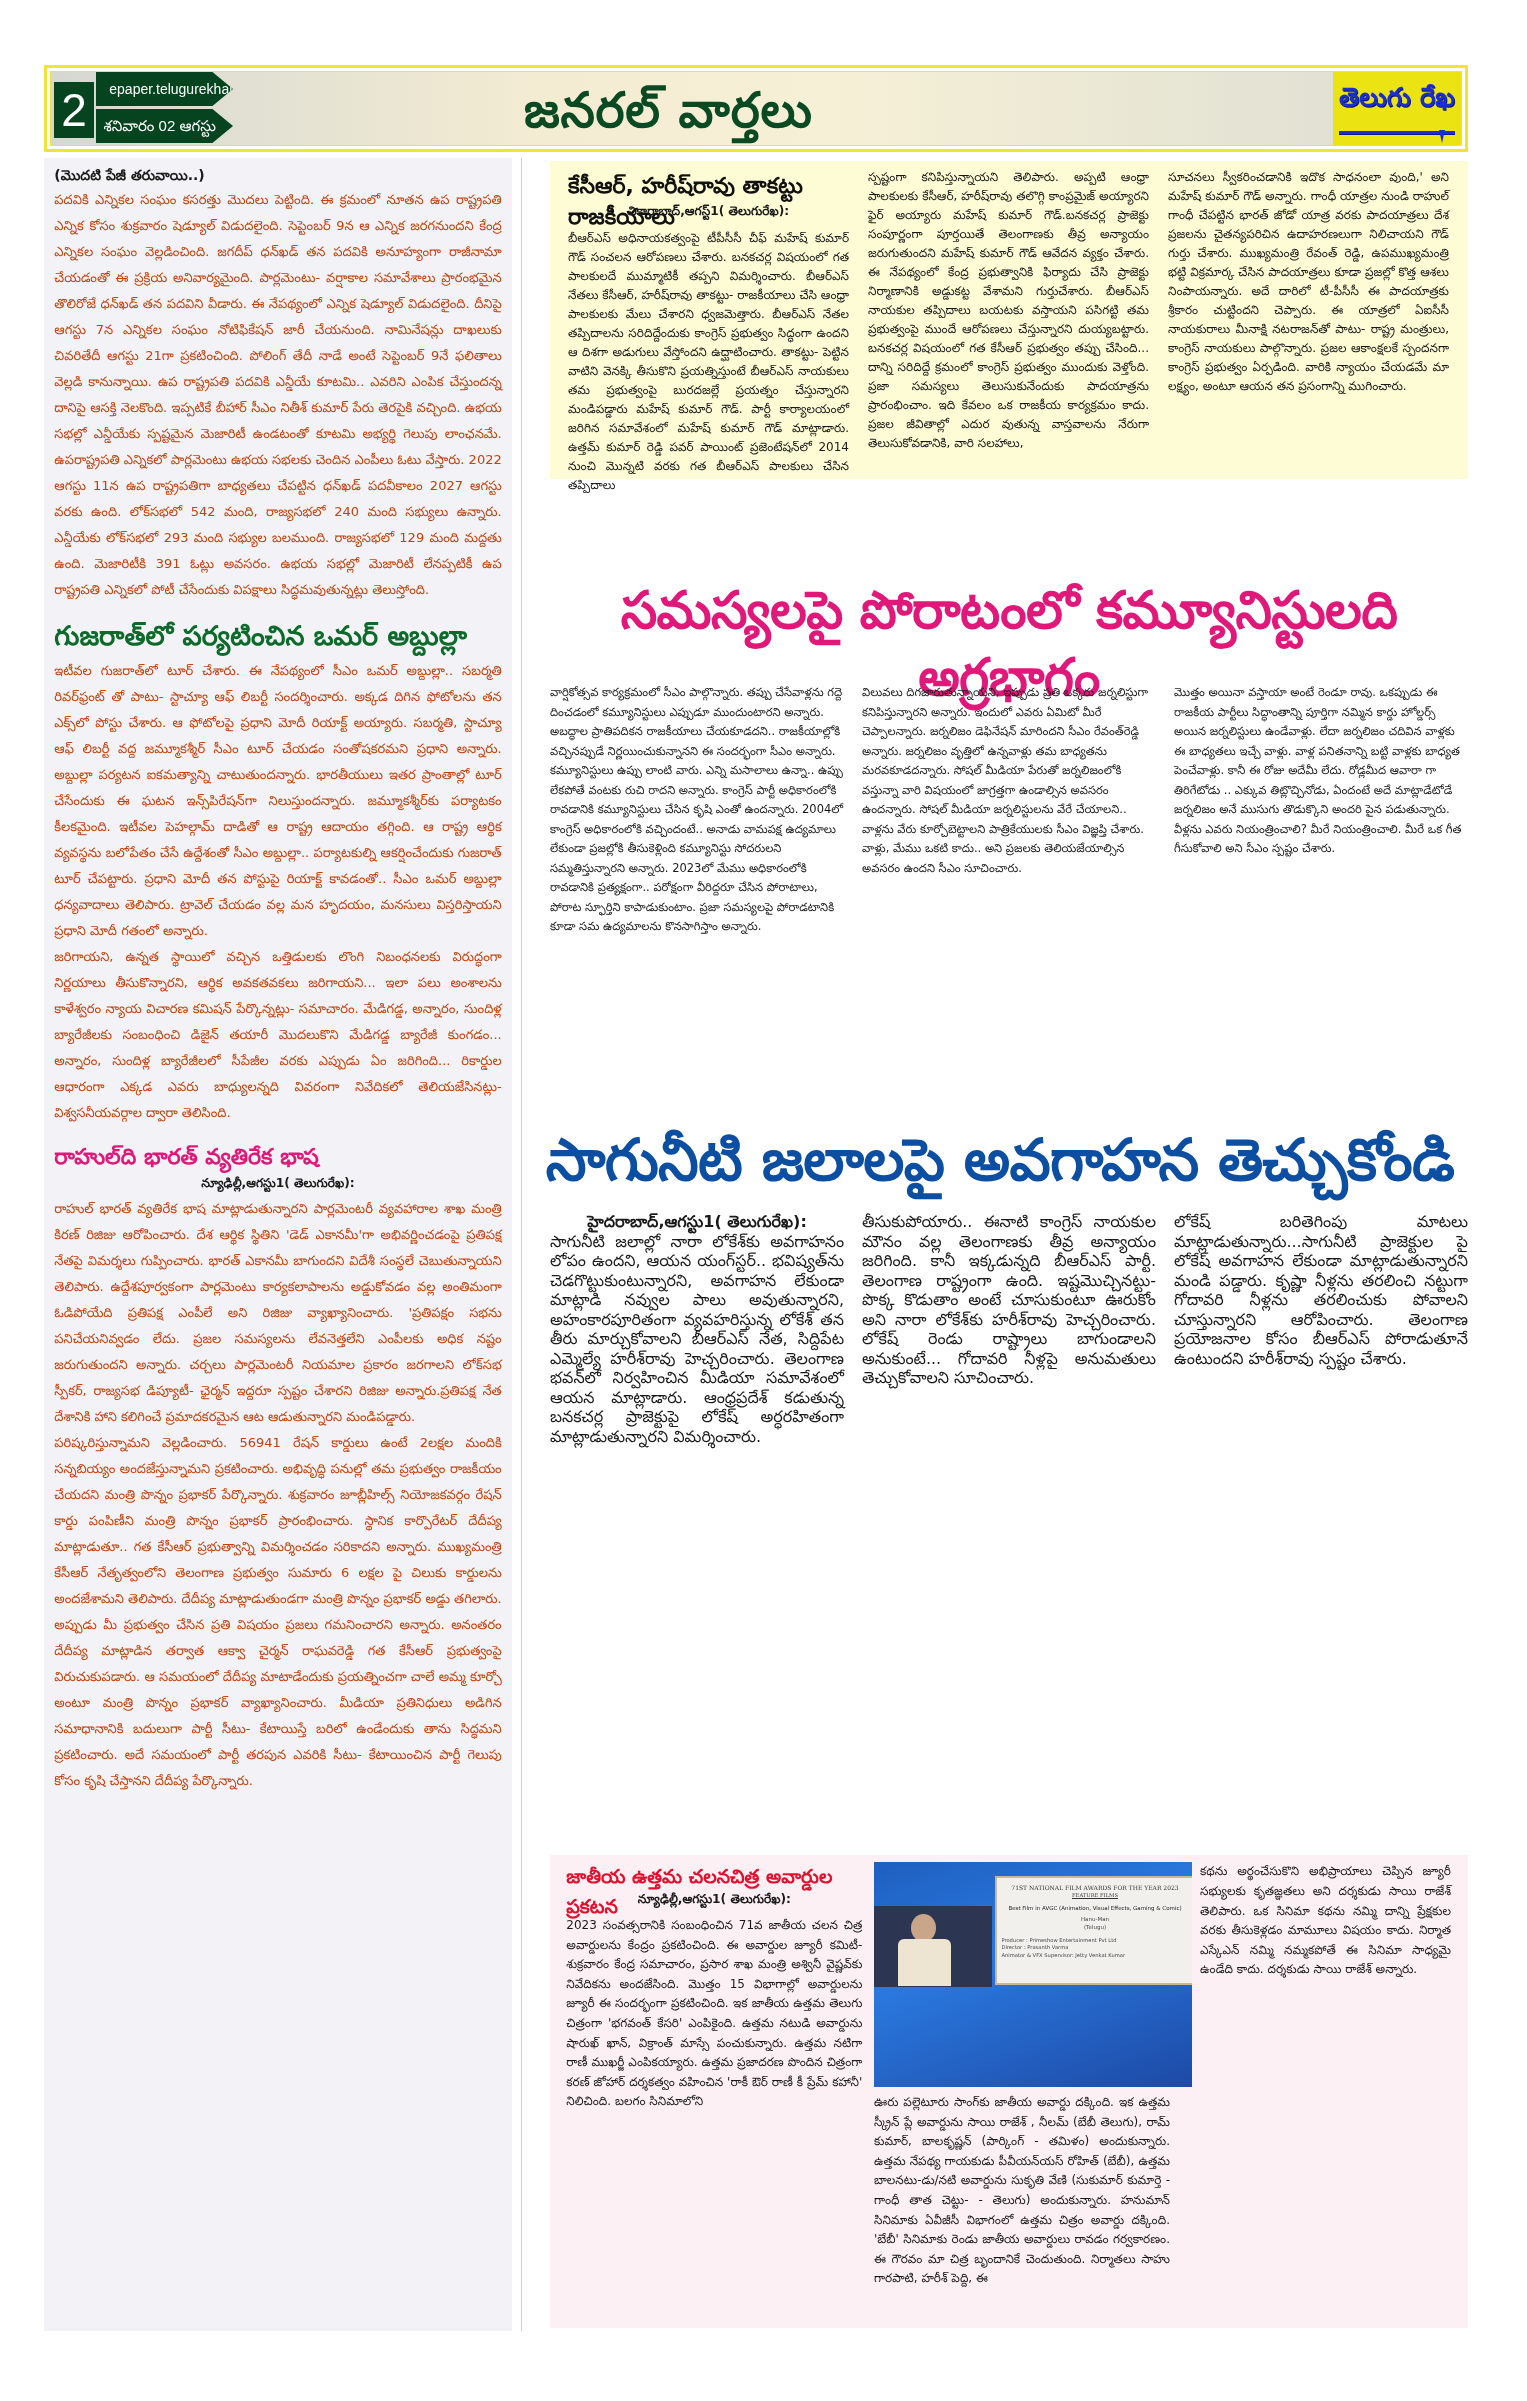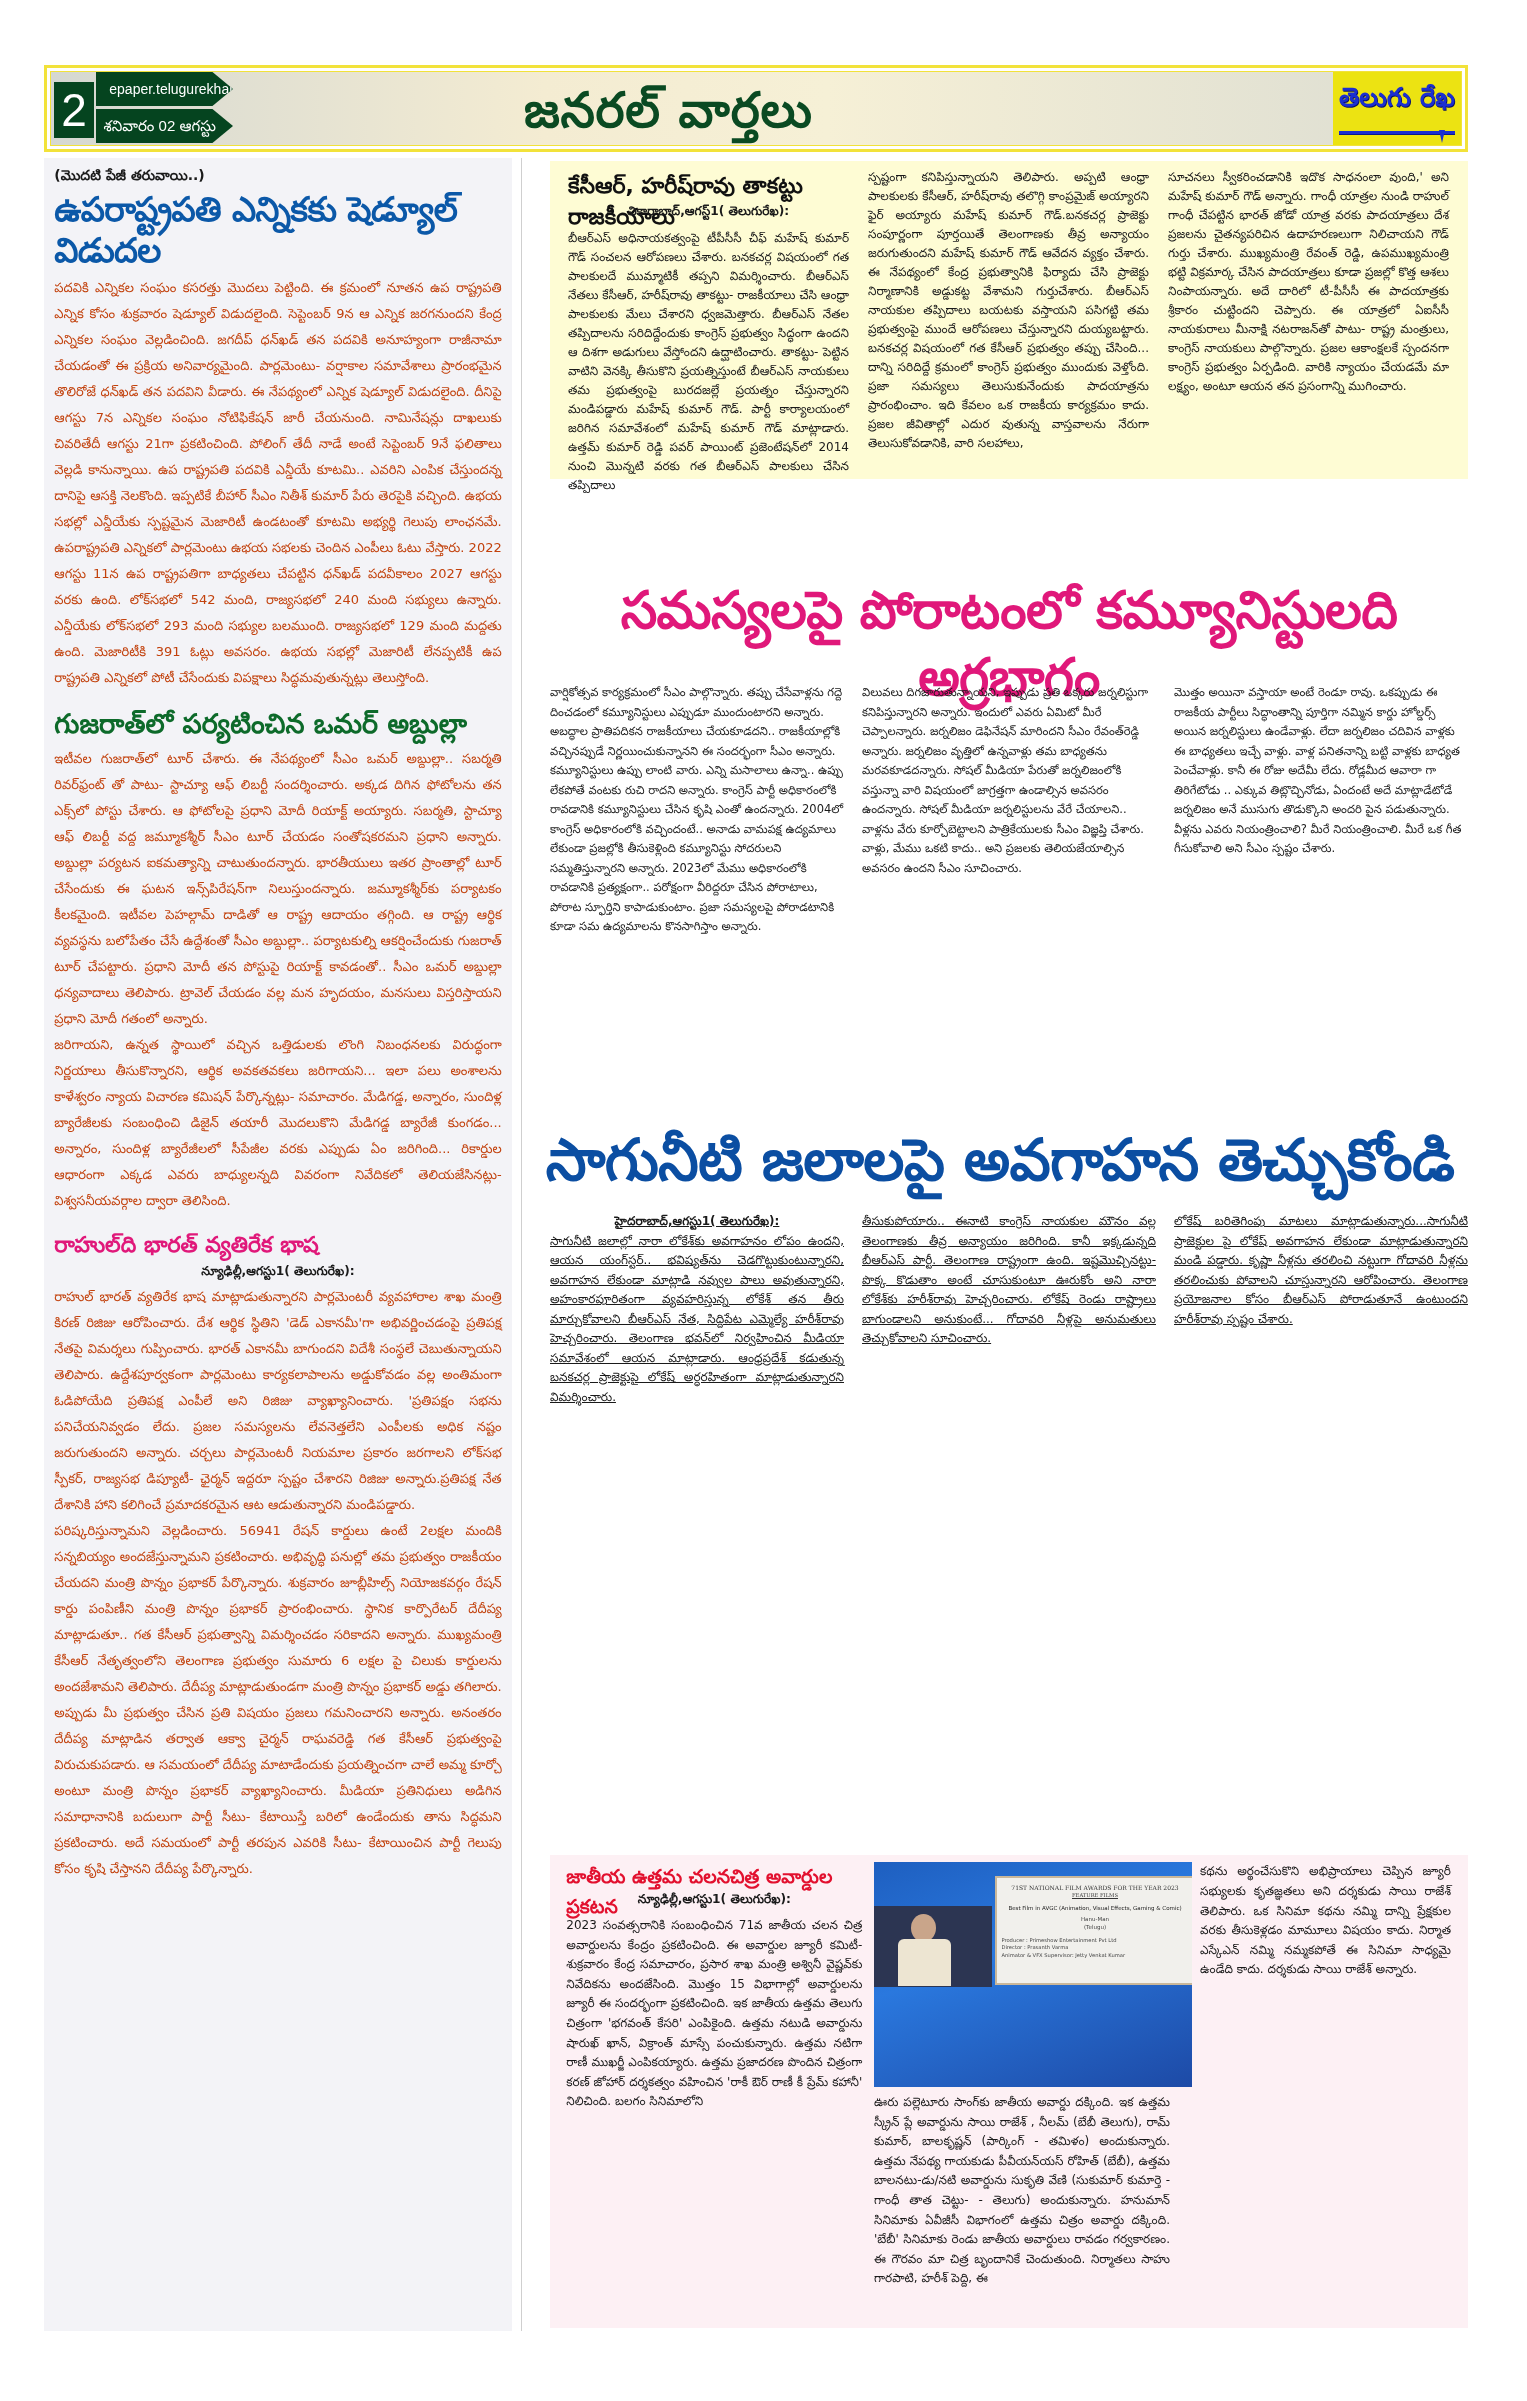--- a/index.html
+++ b/index.html
@@ -72,21 +72,21 @@
   .kcr-headline { position: absolute; left: 18px; top: 9px; width: 281px; font-size: 22px; font-weight: bold; color: #111; line-height: 31px; }
   .kcr-dateline { position: absolute; left: 18px; top: 43px; width: 281px; text-align: center; font-weight: bold; font-size: 12.2px; }
   .kcr-col { position: absolute; font-size: 12px; line-height: 19px; text-align: justify; }
 
   
   .pink-banner { position: absolute; left: 550px; top: 577px; width: 918px; text-align: center; font-size: 52px; font-weight: bold; color: #e0187a; letter-spacing: -0.7px; line-height: 67px; }
   .comm-col { position: absolute; top: 683px; width: 294px; font-size: 11.5px; line-height: 19.5px; text-align: left; }
 
   
   .blue-banner { position: absolute; left: 532px; top: 1123px; width: 936px; text-align: center; font-size: 58px; font-weight: bold; color: #0b4ea2; letter-spacing: -0.7px; line-height: 74px; }
-  .irr-col { position: absolute; top: 1212px; width: 294px; font-size: 12px; line-height: 19.5px; text-align: justify; text-decoration: underline; }
+  .irr-col { position: absolute; top: 1212px; width: 294px; font-size: 16px; line-height: 19.5px; text-align: justify; }
   .irr-dateline { text-align: center; font-weight: bold; }
 
   
   .film-box { position: absolute; left: 550px; top: 1855px; width: 918px; height: 473px; background: #fdf0f4; }
   .film-headline { position: absolute; left: 16.3px; top: 6px; width: 296px; font-size: 19px; font-weight: bold; color: #e2102e; line-height: 30px; }
   .film-dateline { position: absolute; left: 16.3px; top: 37px; width: 296px; text-align: center; font-weight: bold; font-size: 12.2px; }
   .film-col { position: absolute; font-size: 12px; line-height: 19.6px; text-align: justify; }
   .film-photo {
     position: absolute; left: 324px; top: 7.4px; width: 318px; height: 225px;
     background: linear-gradient(160deg, #1e5fc0 0%, #2a78de 40%, #1d4aa6 100%); overflow: hidden;
@@ -118,21 +118,20 @@
       <div class="brand-underline"></div>
       <div class="brand-pen"></div>
     </div>
   </div>
 </header>
 
 <section class="left-panel">
   <div class="continued">(మొదటి పేజీ తరువాయి..)</div>
 
   <article>
-    <h1 class="headline-blue">ఉపరాష్ట్రపతి ఎన్నికకు షెడ్యూల్ విడుదల</h1>
     <p class="body-text">పదవికి ఎన్నికల సంఘం కసరత్తు మొదలు పెట్టింది. ఈ క్రమంలో నూతన ఉప రాష్ట్రపతి ఎన్నిక కోసం శుక్రవారం షెడ్యూల్ విడుదలైంది. సెప్టెంబర్ 9న ఆ ఎన్నిక జరగనుందని కేంద్ర ఎన్నికల సంఘం వెల్లడించింది. జగదీప్ ధన్‌ఖడ్ తన పదవికి అనూహ్యంగా రాజీనామా చేయడంతో ఈ ప్రక్రియ అనివార్యమైంది. పార్లమెంటు- వర్షాకాల సమావేశాలు ప్రారంభమైన తొలిరోజే ధన్‌ఖడ్ తన పదవిని వీడారు. ఈ నేపథ్యంలో ఎన్నిక షెడ్యూల్ విడుదలైంది. దీనిపై ఆగస్టు 7న ఎన్నికల సంఘం నోటిఫికేషన్ జారీ చేయనుంది. నామినేషన్లు దాఖలుకు చివరితేదీ ఆగస్టు 21గా ప్రకటించింది. పోలింగ్ తేదీ నాడే అంటే సెప్టెంబర్ 9నే ఫలితాలు వెల్లడి కానున్నాయి. ఉప రాష్ట్రపతి పదవికి ఎన్డీయే కూటమి.. ఎవరిని ఎంపిక చేస్తుందన్న దానిపై ఆసక్తి నెలకొంది. ఇప్పటికే బీహార్ సీఎం నితీశ్ కుమార్ పేరు తెరపైకి వచ్చింది. ఉభయ సభల్లో ఎన్డీయేకు స్పష్టమైన మెజారిటీ ఉండటంతో కూటమి అభ్యర్థి గెలుపు లాంఛనమే. ఉపరాష్ట్రపతి ఎన్నికలో పార్లమెంటు ఉభయ సభలకు చెందిన ఎంపీలు ఓటు వేస్తారు. 2022 ఆగస్టు 11న ఉప రాష్ట్రపతిగా బాధ్యతలు చేపట్టిన ధన్‌ఖడ్ పదవీకాలం 2027 ఆగస్టు వరకు ఉంది. లోక్‌సభలో 542 మంది, రాజ్యసభలో 240 మంది సభ్యులు ఉన్నారు. ఎన్డీయేకు లోక్‌సభలో 293 మంది సభ్యుల బలముంది. రాజ్యసభలో 129 మంది మద్దతు ఉంది. మెజారిటీకి 391 ఓట్లు అవసరం. ఉభయ సభల్లో మెజారిటీ లేనప్పటికీ ఉప రాష్ట్రపతి ఎన్నికలో పోటీ చేసేందుకు విపక్షాలు సిద్ధమవుతున్నట్లు తెలుస్తోంది.</p>
   </article>
 
   <article>
     <h2 class="headline-green">గుజరాత్‌లో పర్యటించిన ఒమర్ అబ్దుల్లా</h2>
     <p class="body-text">ఇటీవల గుజరాత్‌లో టూర్ చేశారు. ఈ నేపథ్యంలో సీఎం ఒమర్ అబ్దుల్లా.. సబర్మతి రివర్‌ఫ్రంట్ తో పాటు- స్టాచ్యూ ఆఫ్ లిబర్టీ సందర్శించారు. అక్కడ దిగిన ఫోటోలను తన ఎక్స్‌లో పోస్టు చేశారు. ఆ ఫోటోలపై ప్రధాని మోదీ రియాక్ట్ అయ్యారు. సబర్మతి, స్టాచ్యూ ఆఫ్ లిబర్టీ వద్ద జమ్మూకశ్మీర్ సీఎం టూర్ చేయడం సంతోషకరమని ప్రధాని అన్నారు. అబ్దుల్లా పర్యటన ఐకమత్యాన్ని చాటుతుందన్నారు. భారతీయులు ఇతర ప్రాంతాల్లో టూర్ చేసేందుకు ఈ ఘటన ఇన్స్‌పిరేషన్‌గా నిలుస్తుందన్నారు. జమ్మూకశ్మీర్‌కు పర్యాటకం కీలకమైంది. ఇటీవల పెహల్గామ్ దాడితో ఆ రాష్ట్ర ఆదాయం తగ్గింది. ఆ రాష్ట్ర ఆర్థిక వ్యవస్థను బలోపేతం చేసే ఉద్దేశంతో సీఎం అబ్దుల్లా.. పర్యాటకుల్ని ఆకర్షించేందుకు గుజరాత్ టూర్ చేపట్టారు. ప్రధాని మోదీ తన పోస్టుపై రియాక్ట్ కావడంతో.. సీఎం ఒమర్ అబ్దుల్లా ధన్యవాదాలు తెలిపారు. ట్రావెల్ చేయడం వల్ల మన హృదయం, మనసులు విస్తరిస్తాయని ప్రధాని మోదీ గతంలో అన్నారు.</p>
   </article>
 
   <article>
     <p class="body-text">జరిగాయని, ఉన్నత స్థాయిలో వచ్చిన ఒత్తిడులకు లొంగి నిబంధనలకు విరుద్ధంగా నిర్ణయాలు తీసుకొన్నారని, ఆర్థిక అవకతవకలు జరిగాయని... ఇలా పలు అంశాలను కాళేశ్వరం న్యాయ విచారణ కమిషన్ పేర్కొన్నట్లు- సమాచారం. మేడిగడ్డ, అన్నారం, సుందిళ్ల బ్యారేజీలకు సంబంధించి డిజైన్ తయారీ మొదలుకొని మేడిగడ్డ బ్యారేజీ కుంగడం... అన్నారం, సుందిళ్ల బ్యారేజీలలో సీపేజీల వరకు ఎప్పుడు ఏం జరిగింది... రికార్డుల ఆధారంగా ఎక్కడ ఎవరు బాధ్యులన్నది వివరంగా నివేదికలో తెలియజేసినట్లు- విశ్వసనీయవర్గాల ద్వారా తెలిసింది.</p>

